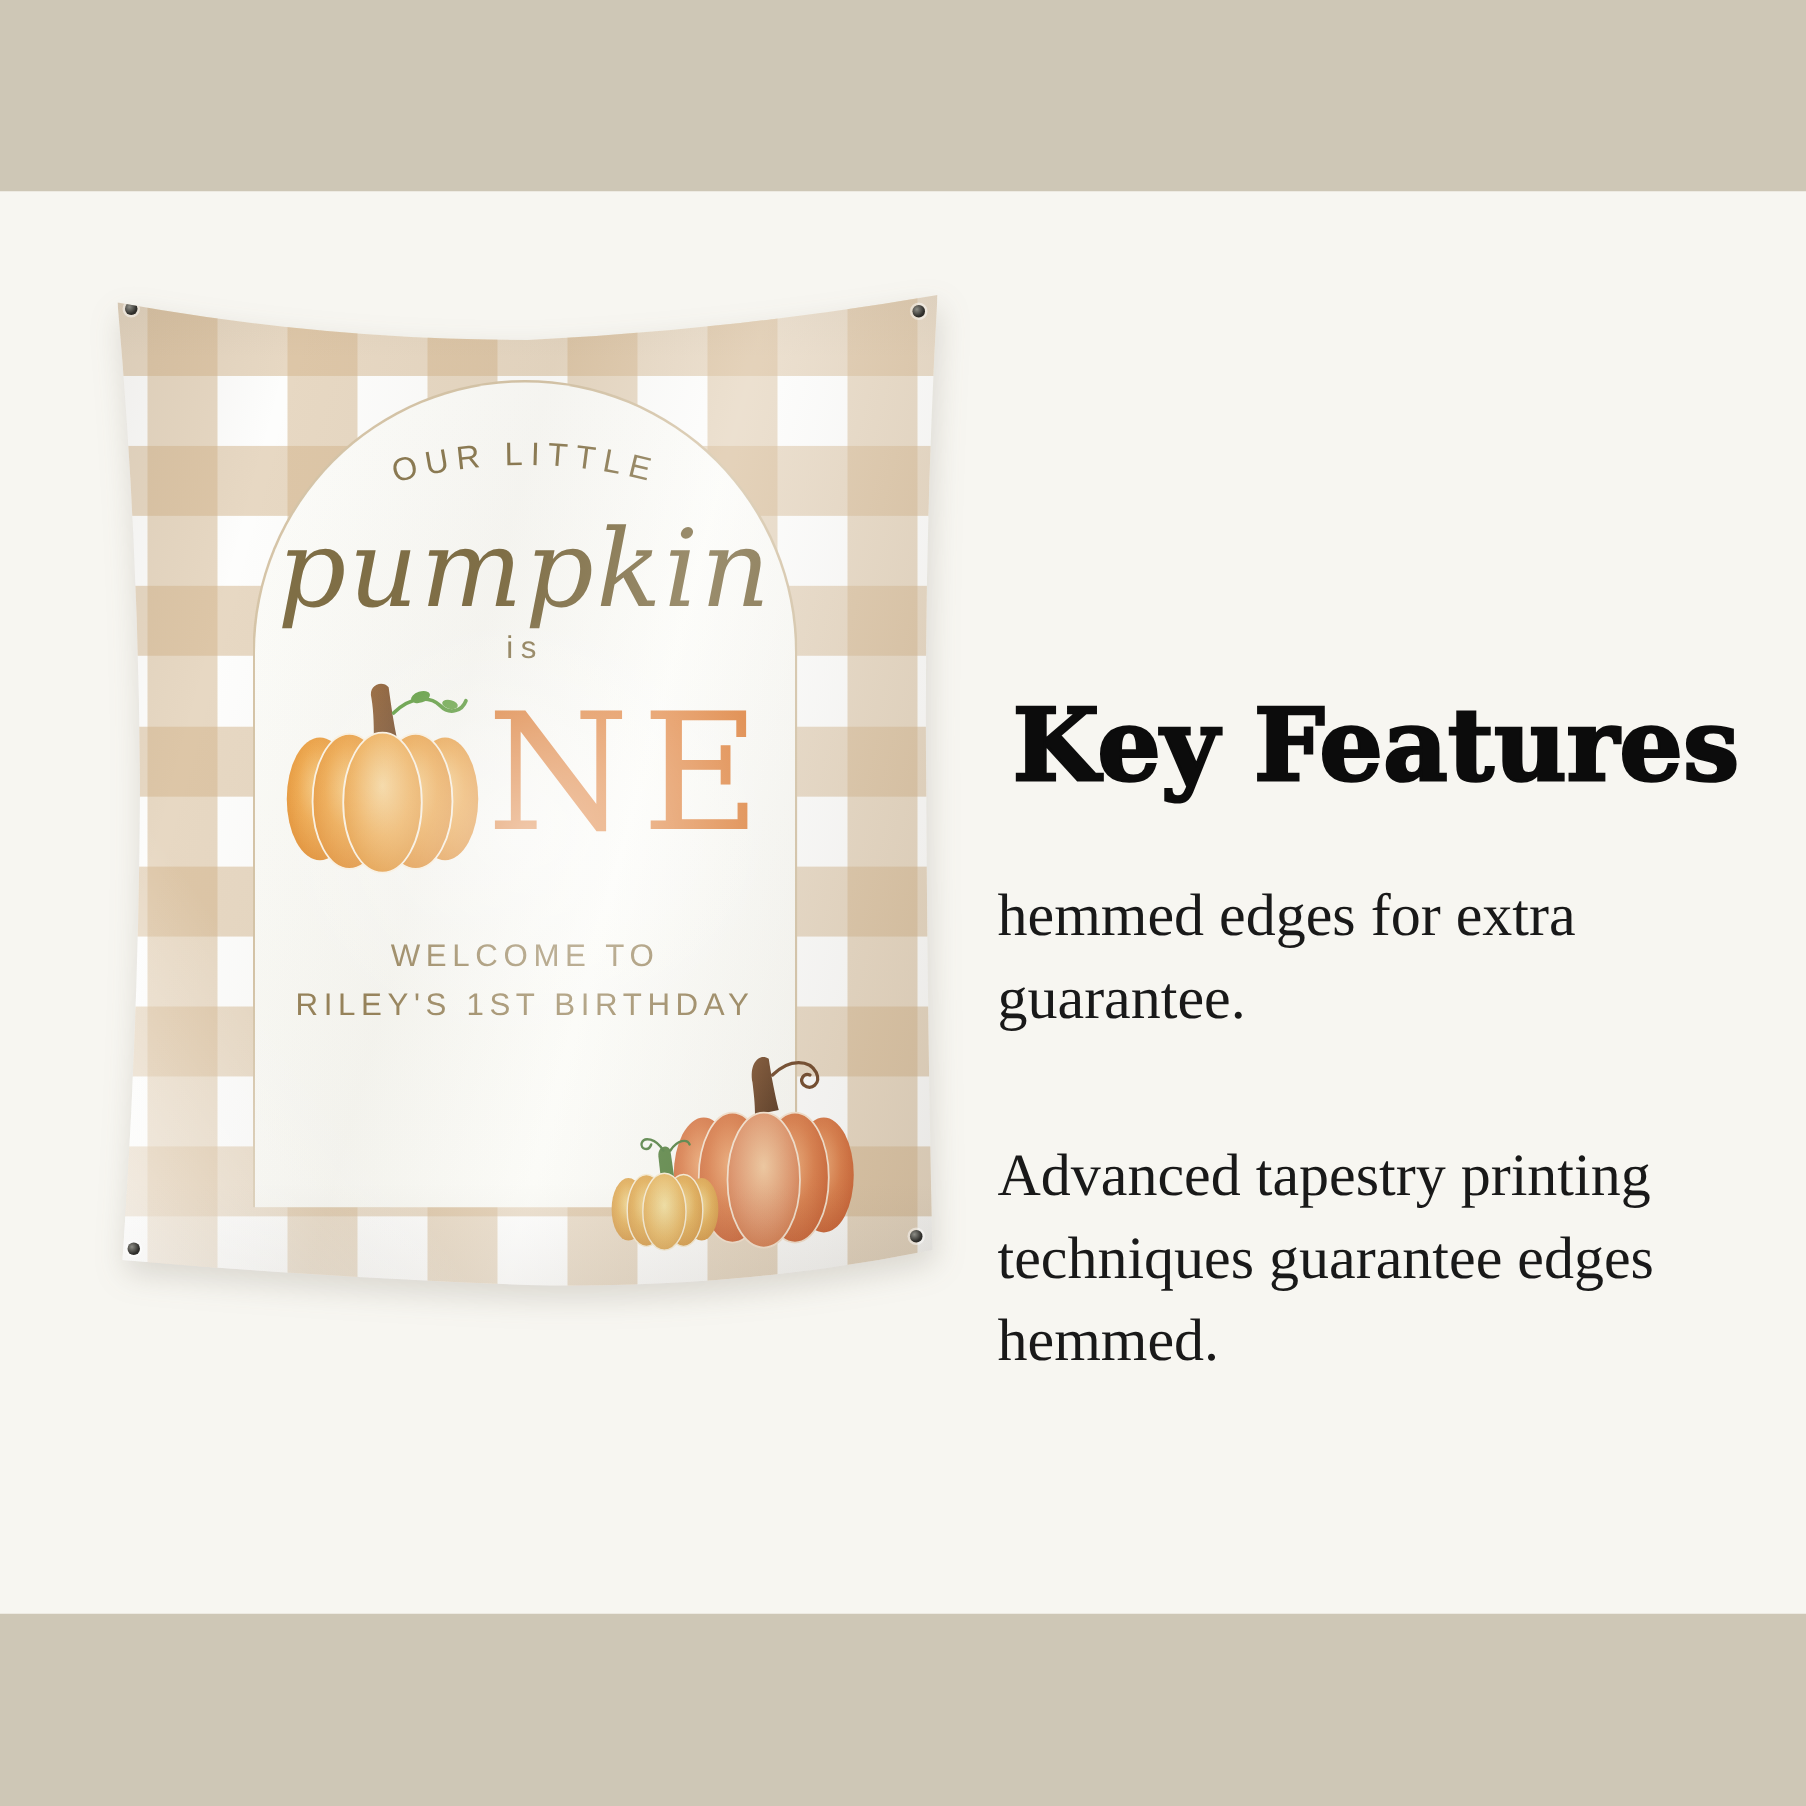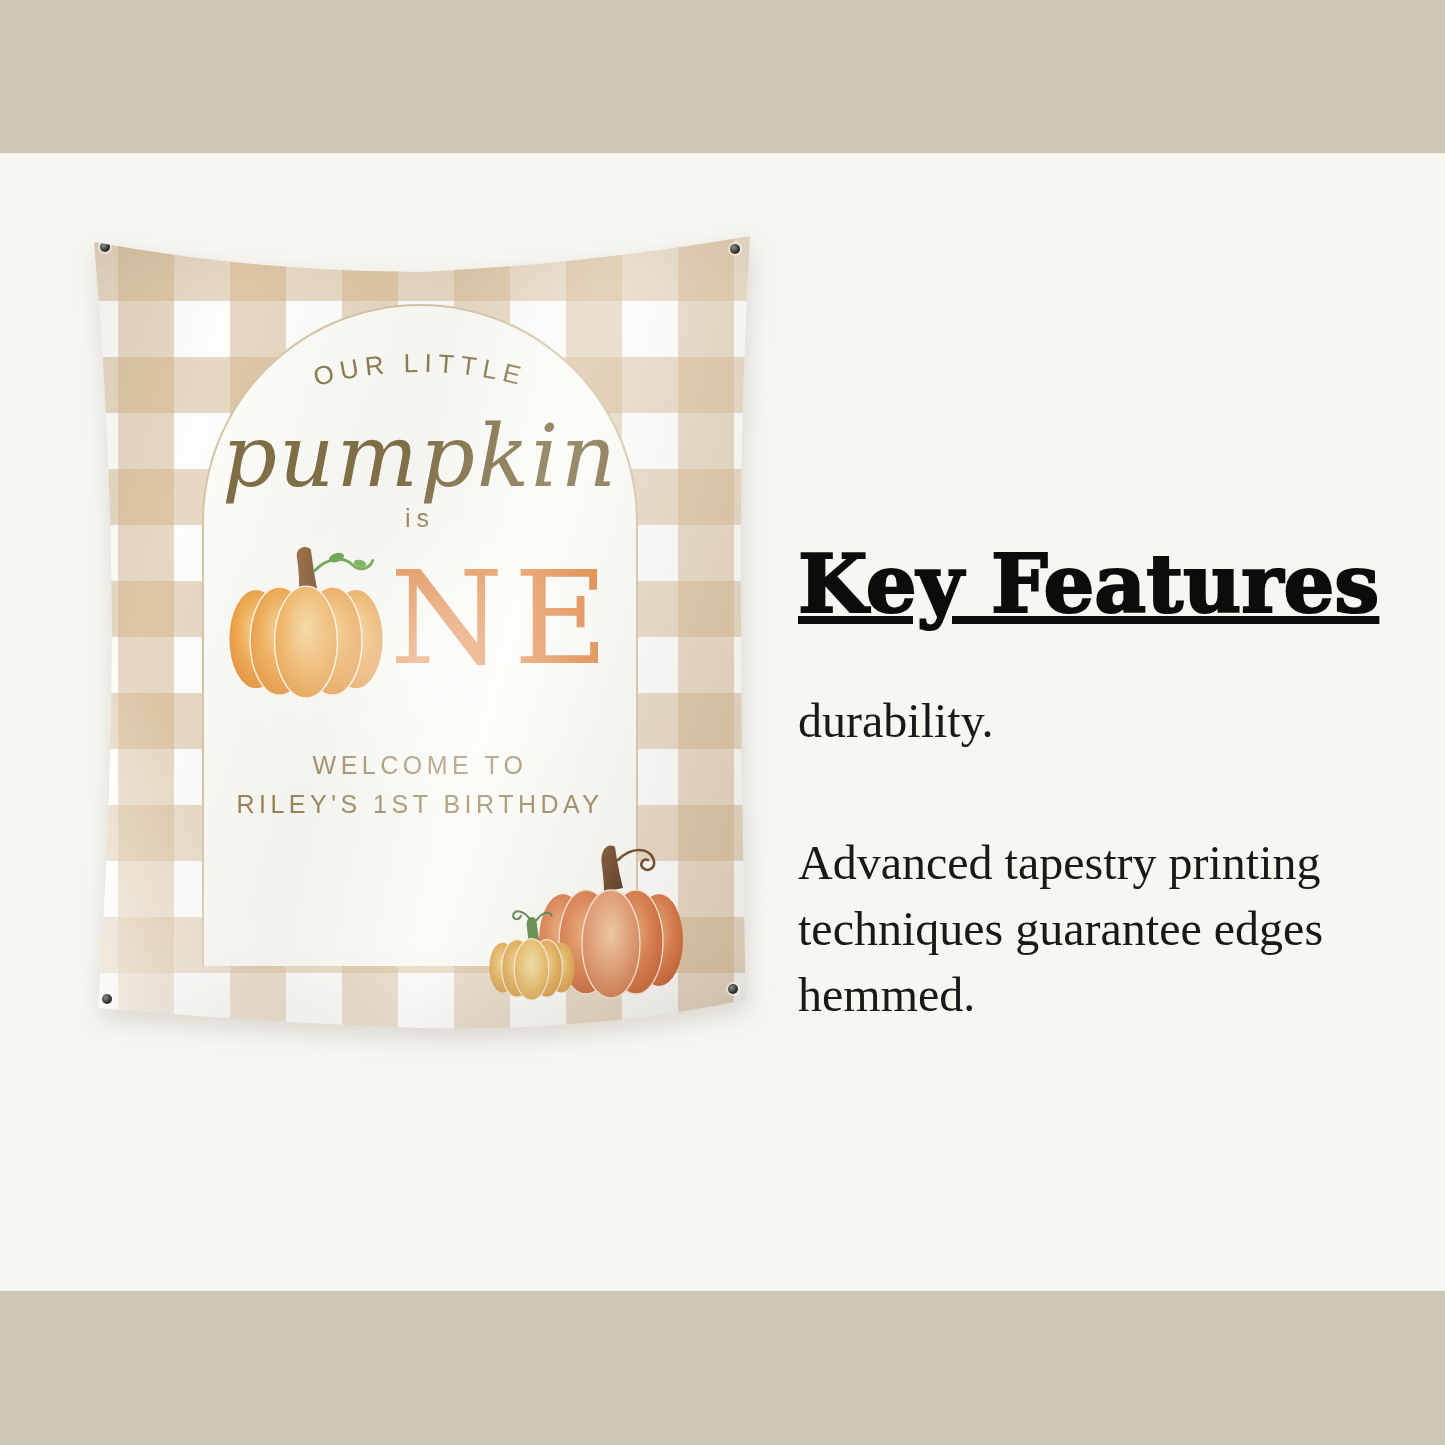--- a/index.html
+++ b/index.html
@@ -75,25 +75,24 @@
       radial-gradient(42% 30% at 50% 54%, rgba(255,255,255,.5), rgba(255,255,255,0) 72%),
       linear-gradient(105deg, rgba(105,95,80,.10) 0%, rgba(255,255,255,0) 18%, rgba(125,115,95,.06) 42%, rgba(255,255,255,.22) 60%, rgba(110,100,85,.09) 88%, rgba(90,80,65,.14) 100%),
       linear-gradient(55deg, rgba(255,255,255,.55) 4%, rgba(255,255,255,0) 24%),
       linear-gradient(0deg, rgba(120,110,92,.10), rgba(255,255,255,0) 11%),
       linear-gradient(180deg, rgba(120,110,92,.07), rgba(255,255,255,0) 7%);
   }
 
   
   .features{position:absolute;left:798px;top:538px;width:610px;}
   .features h1{
-    margin:0;font-family:"DejaVu Serif",serif;font-weight:bold;
+    margin:12px;font-family:"DejaVu Serif",serif;font-weight:bold;
     font-size:80px;line-height:1.15;color:var(--heading,#0c0c0c);
     -webkit-text-stroke:2.2px var(--heading,#0c0c0c);
     letter-spacing:0px;
-    text-decoration:underline;
   }
   .para{margin-top:58px;font-family:"Liberation Serif",serif;
     font-size:48px;line-height:66px;color:var(--body,#191919);}
   .para + .para{margin-top:76px;}
   .para .line{white-space:pre;}
 </style>
 </head>
 <body style="--band: #cec7b6; --bg: #f7f6f1; --arch-border: #d6c5a8; --accent: #e0813a; --olive: #8b7a52; --script-brown: #7f6e45; --welcome-tan: #97835a; --heading: #0c0c0c; --body: #191919;">
 
 <div class="band band-top"></div>
@@ -205,20 +204,21 @@
       <ellipse cx="47" cy="66" rx="18" ry="32" fill="url(#psc)" stroke="#f7ecd2" stroke-width="1.2"></ellipse>
     </svg>
 
     <div class="drape"></div>
   </div>
 </div>
 
 <div class="features">
   <h1>Key Features</h1>
   <div class="para">
-      <div class="line">durability.</div>
+      <div class="line">hemmed edges for extra</div>
+      <div class="line">guarantee.</div>
     </div>
   <div class="para">
       <div class="line">Advanced tapestry printing</div>
       <div class="line">techniques guarantee edges</div>
       <div class="line">hemmed.</div>
     </div>
 </div>
 
 </body></html>

